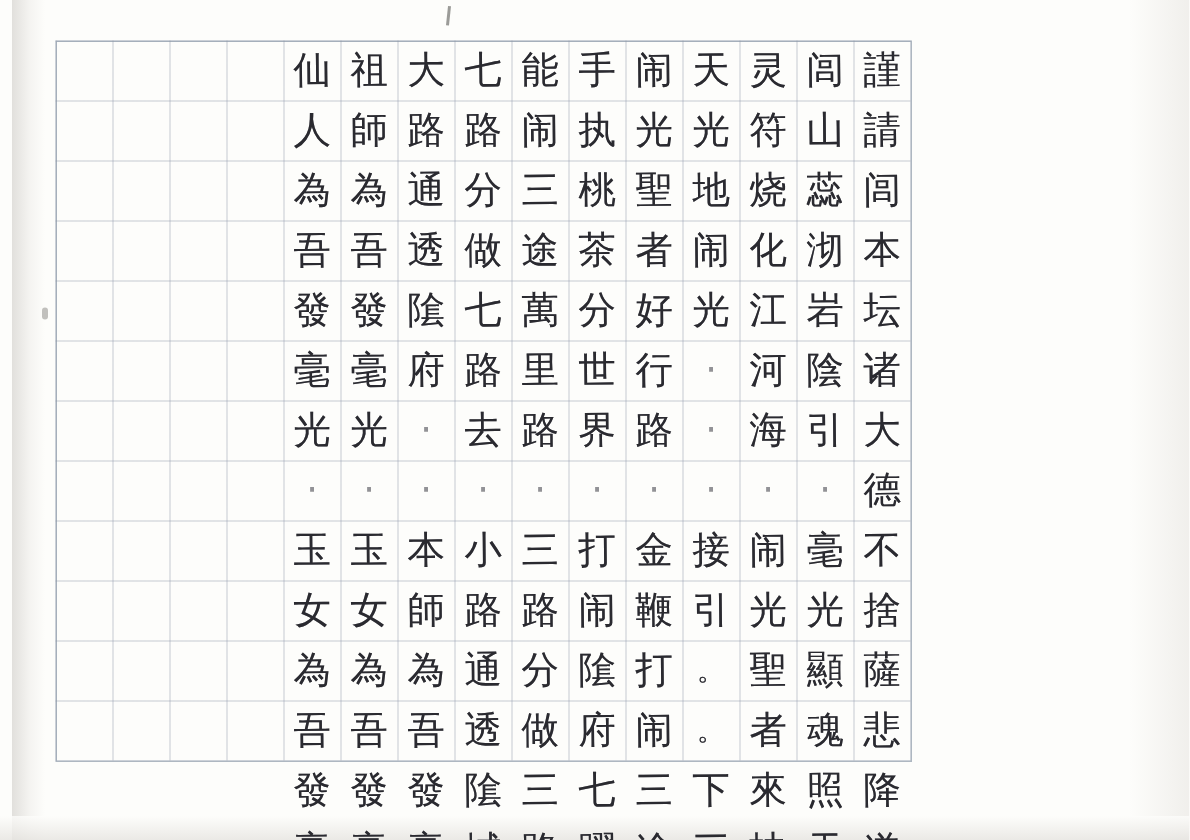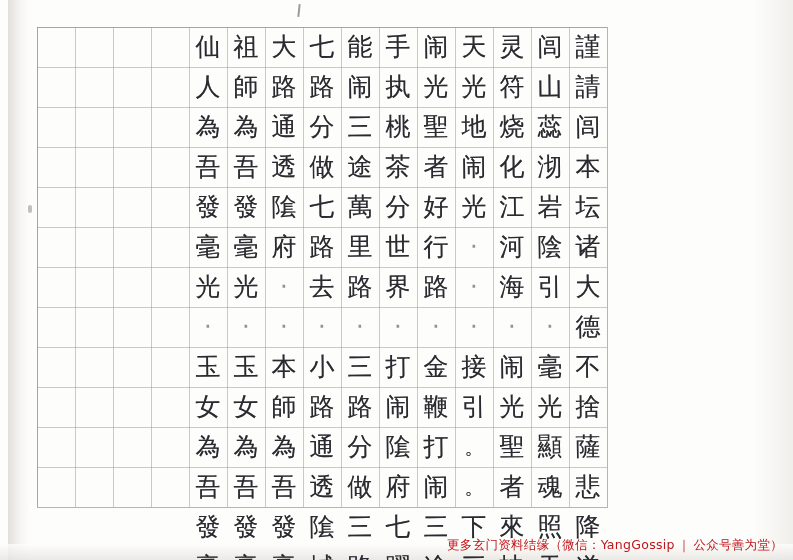--- a/index.html
+++ b/index.html
@@ -380,17 +380,14 @@
           <div class="cell">女</div>
           <div class="cell">為</div>
           <div class="cell">吾</div>
           <div class="cell">發</div>
           <div class="cell">毫</div>
         </div>
 
     </div>
   </div>
 
-  <div class="footer-credit">
-    <span>更多玄门资料结缘（微信：YangGossip</span><span class="sep">｜</span><span>公众号善为堂）</span>
-  </div>
 
 </div>
 
 </body></html>

